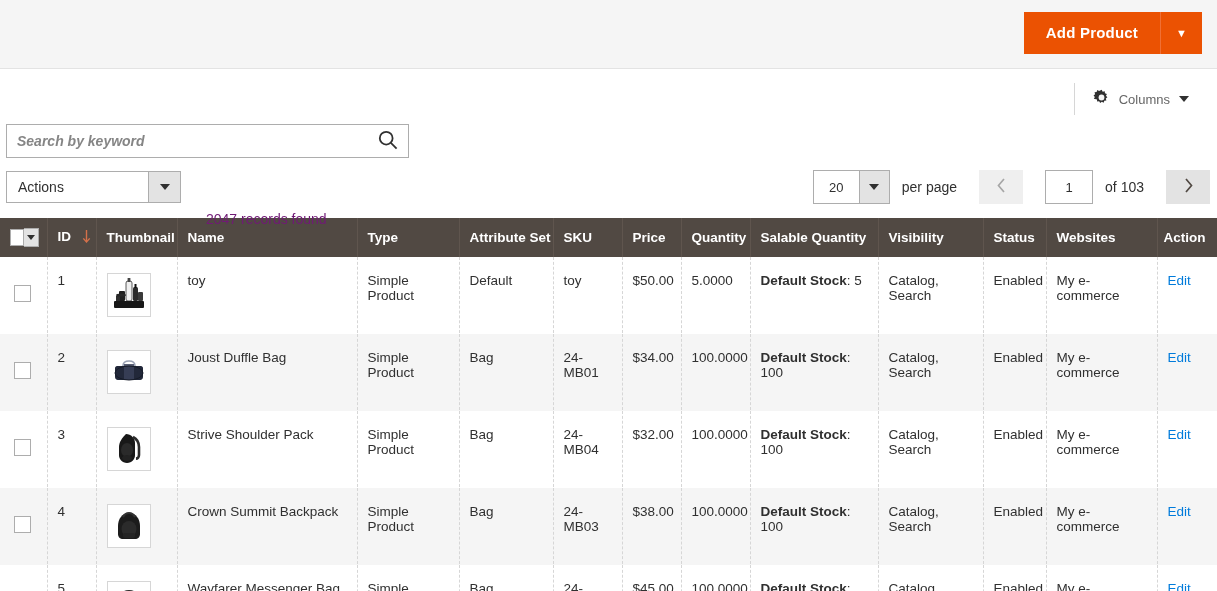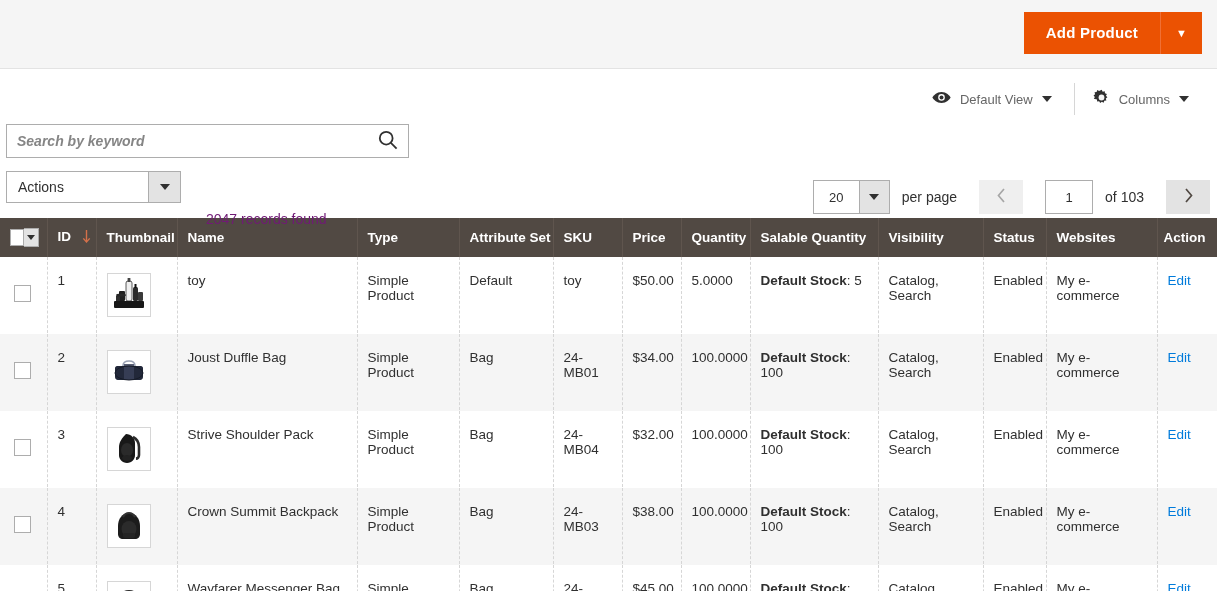--- a/index.html
+++ b/index.html
@@ -151,21 +151,21 @@
   }
   .records-found {
     position: absolute;
     left: 206px; top: 11px;
     font-size: 14px;
     color: #701a75;
     margin-top: 32px;
   }
   .pager {
     position: absolute;
-    right: 7px; top: 12px;
+    right: 7px; top: 2px;
     display: flex;
     align-items: center;
   }
   .perpage-select {
     width: 77px; height: 34px;
     border: 1px solid #adadad;
     background: #fff;
     display: flex; align-items: center; cursor: pointer;
   }
   .perpage-select .num { flex:1; text-align:center; font-size: 13px; color:#303030; }
@@ -280,31 +280,20 @@
   <div class="add-product-group">
     <button class="btn-primary">Add Product</button>
     <button class="btn-primary-toggle">
       <span>▼</span>
     </button>
   </div>
 </div>
 
 <div class="grid-controls">
   <div class="ctl-right">
-    <div class="view-ctl">
-      <span>
-        <svg width="19" height="13" viewBox="0 0 20 13">
-          <path d="M10 0.6C5 0.6 1.4 4.3 0.4 6.4c1 2.1 4.6 5.8 9.6 5.8s8.6-3.7 9.6-5.8C18.6 4.3 15 0.6 10 0.6z" fill="#303030"></path>
-          <circle cx="10" cy="6.4" r="3.5" fill="#ffffff"></circle>
-          <circle cx="10" cy="6.4" r="2.1" fill="#303030"></circle>
-        </svg>
-      </span>
-      <span>Default View</span>
-      <span class="caret-sm"></span>
-    </div>
     <div class="columns-ctl">
       <span>
         <svg width="17" height="17" viewBox="0 0 20 20">
           <path d="M10 0l1.3 2.3 2.6-0.6 0.3 2.6 2.5 0.9-1.2 2.3 1.8 1.9-2 1.7 0.7 2.5-2.6 0.3-0.9 2.5-2.3-1.2-2.1 1.6-1.3-2.3-2.6 0.5-0.2-2.6L0 11.5l1.3-2.3L-0.4 7.3l2-1.7L0.9 3.1l2.6-0.3L4.4 0.3l2.3 1.2z" fill="#303030" transform="translate(1,1) scale(0.92)"></path>
           <circle cx="10" cy="10" r="3.4" fill="#f5f5f5"></circle>
         </svg>
       </span>
       <span>Columns</span>
       <span class="caret-sm"></span>
     </div>

